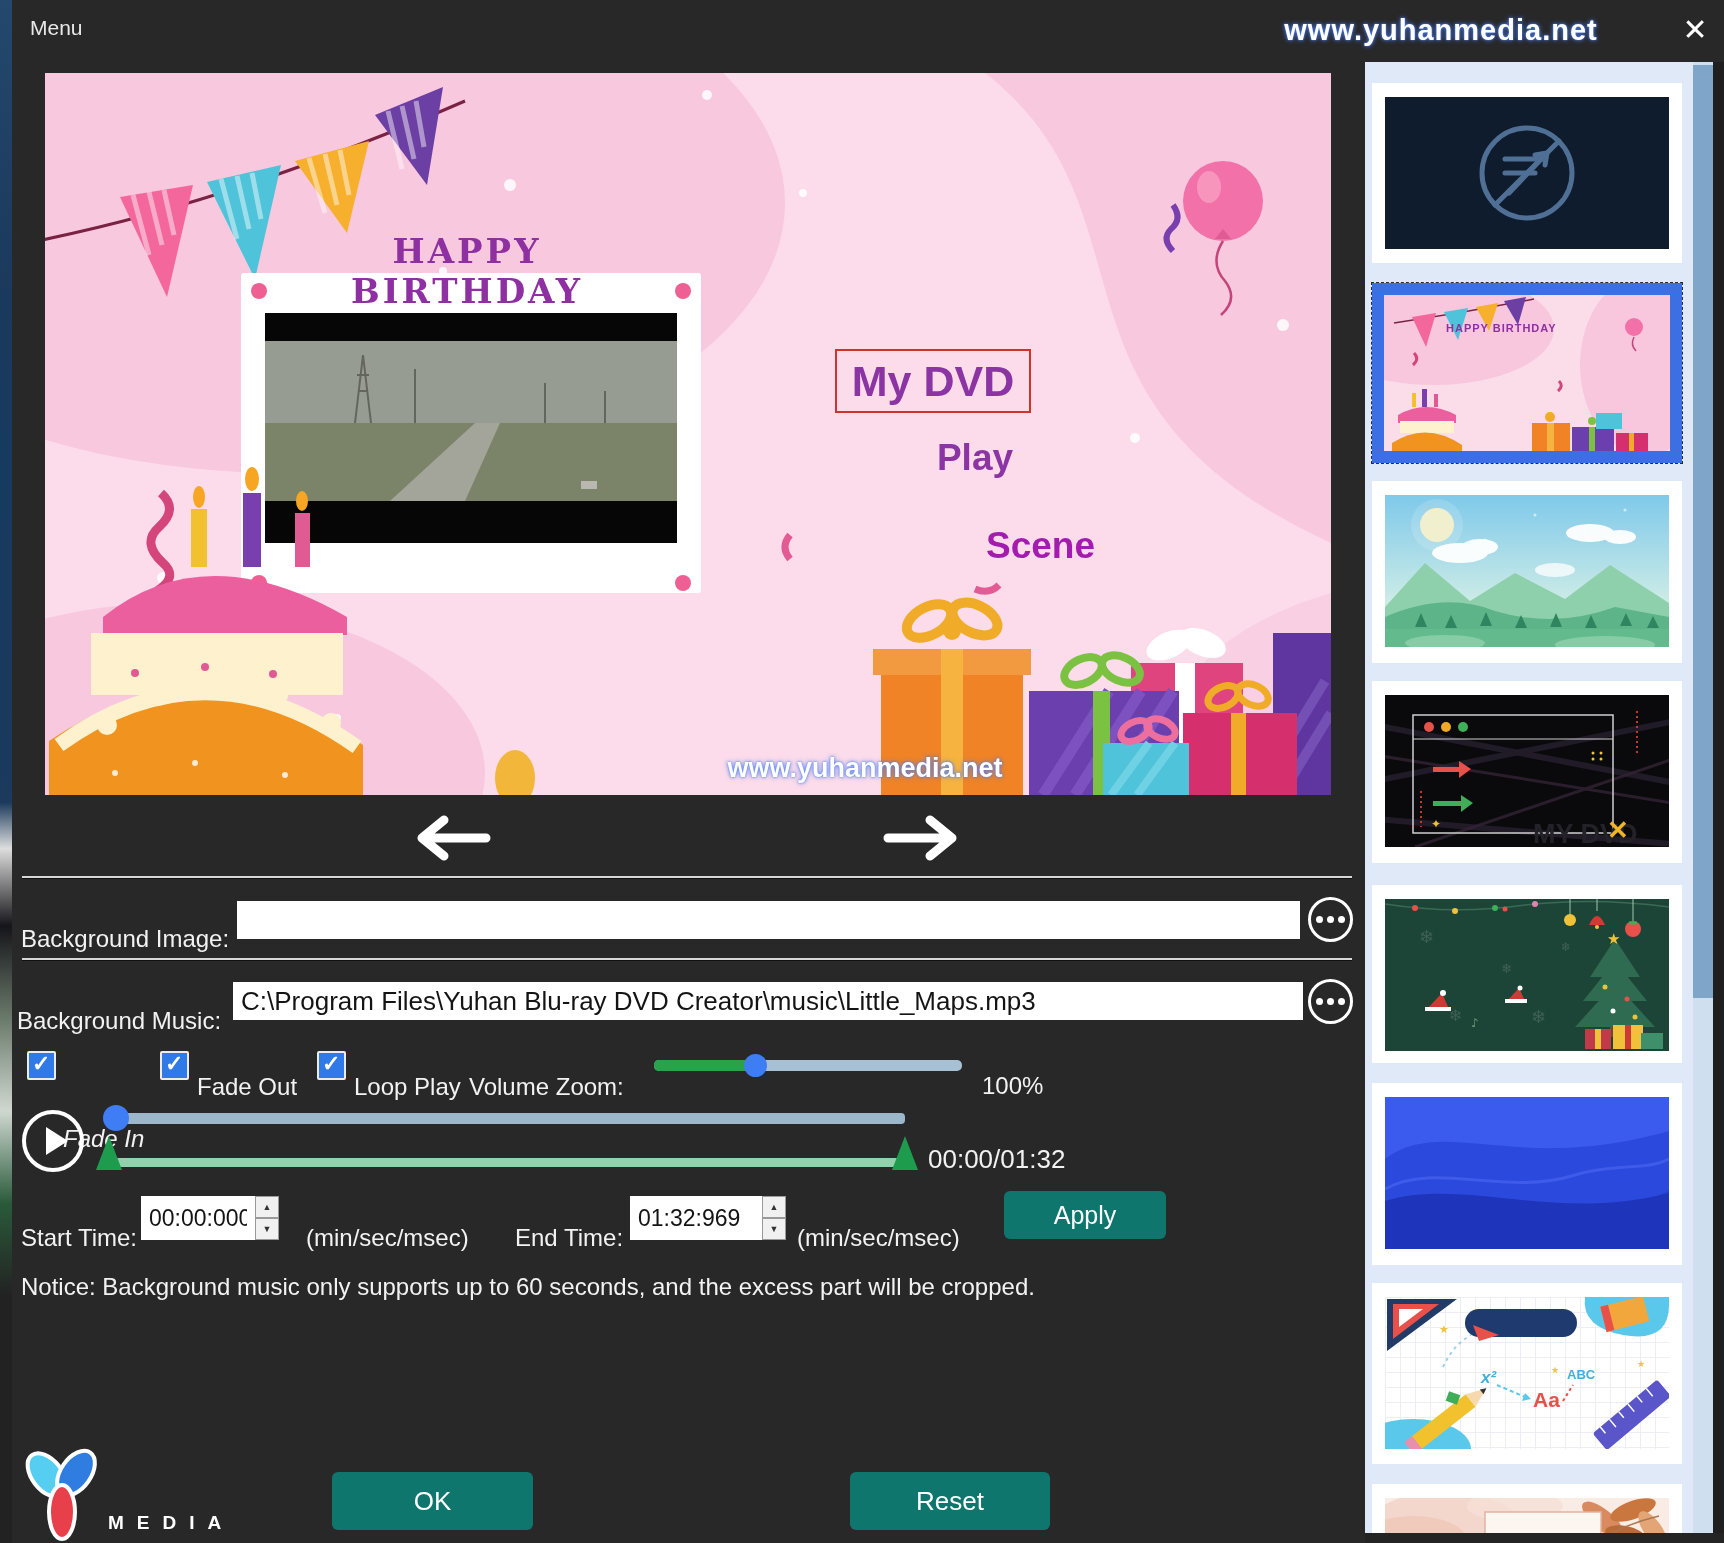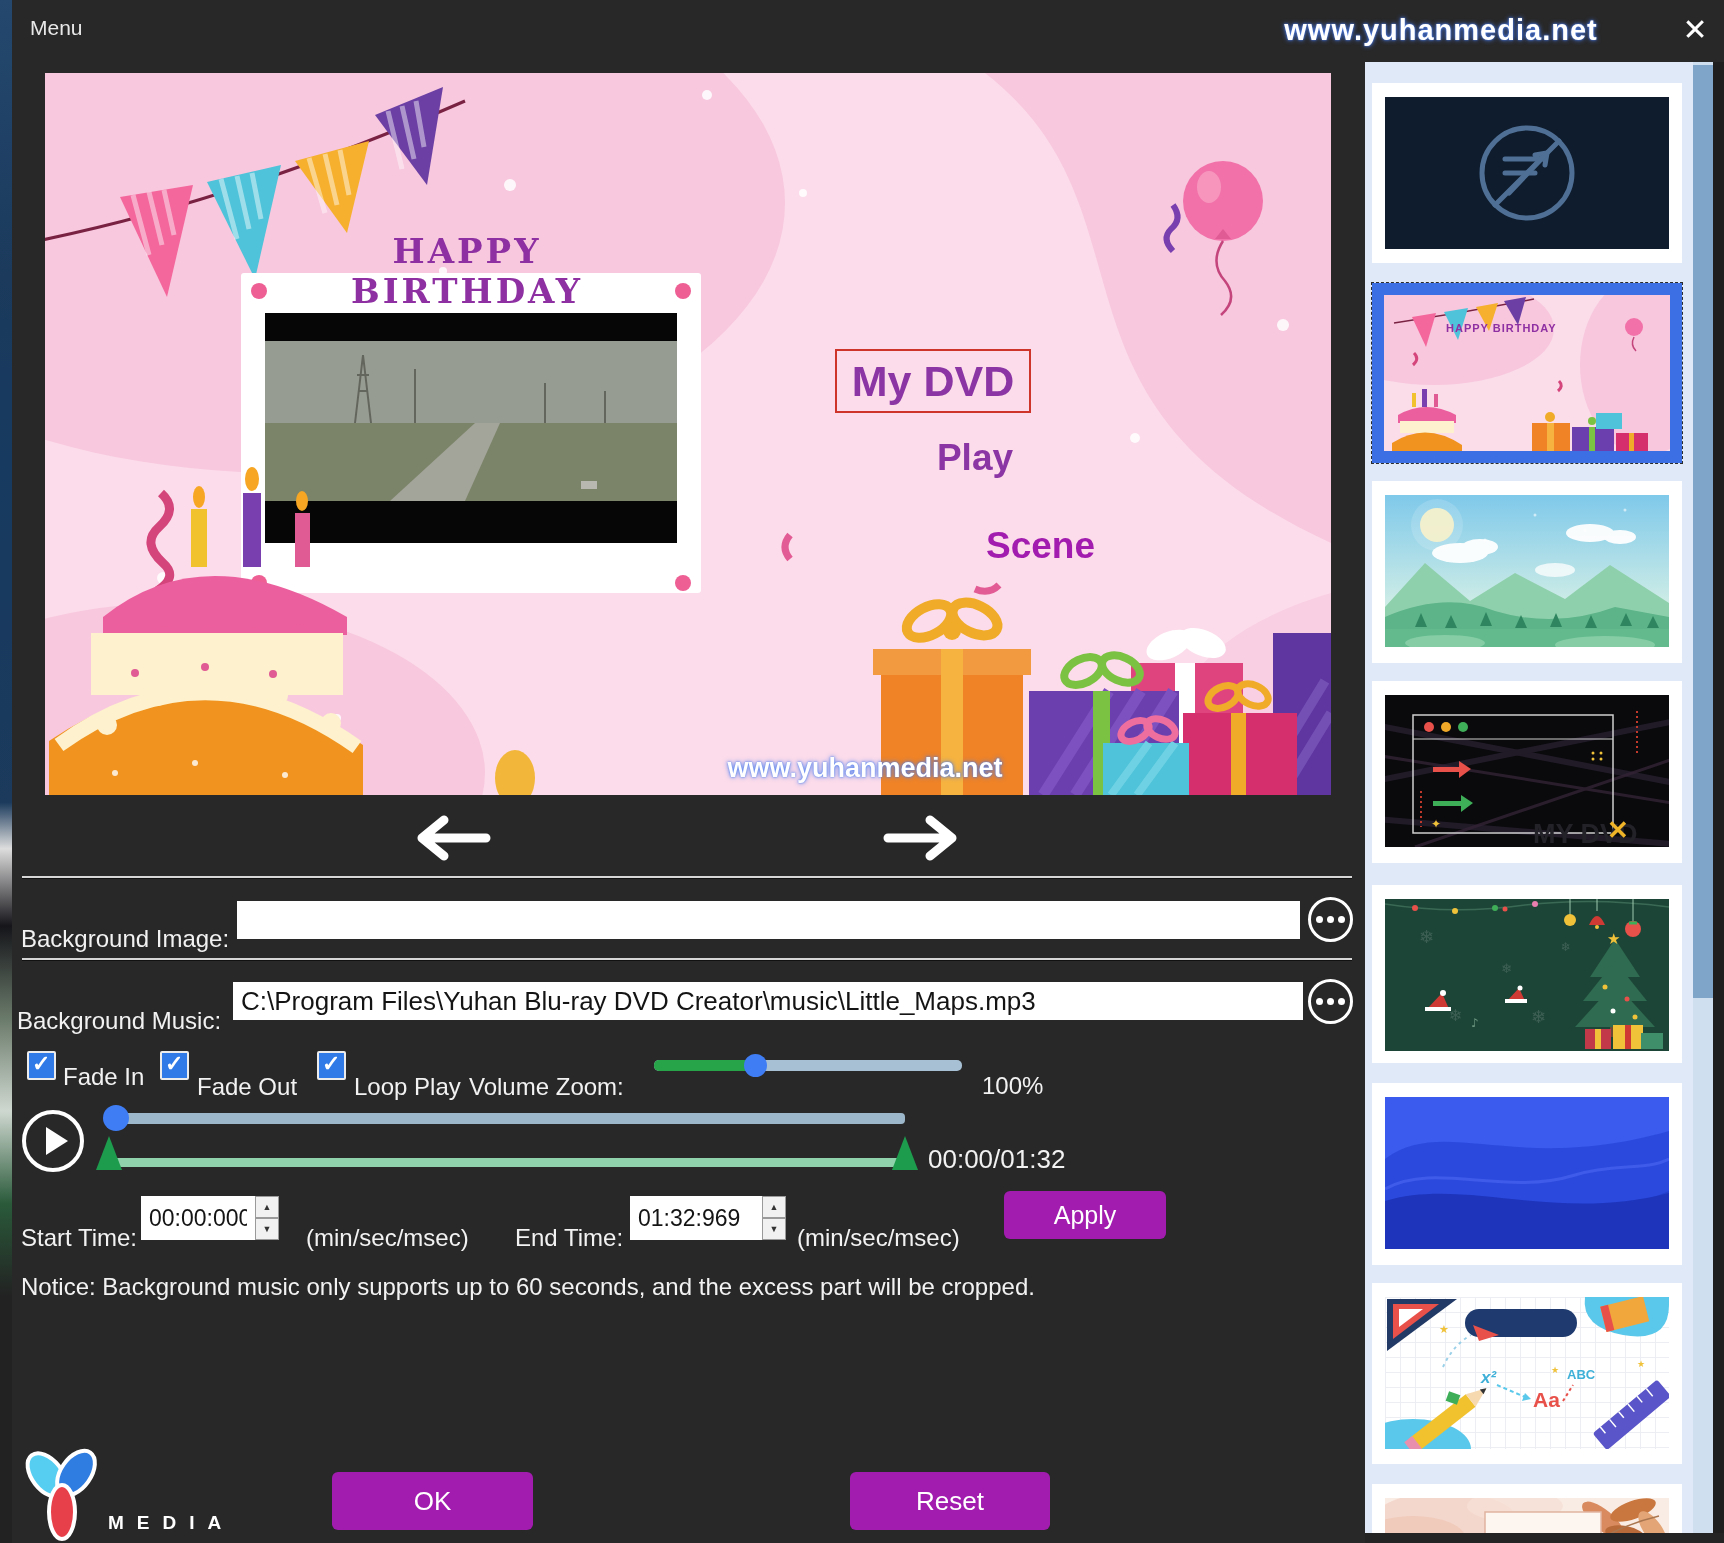--- a/index.html
+++ b/index.html
@@ -9,21 +9,21 @@
   .lbl{color:#f2f2f2;font-size:24px;white-space:nowrap;margin-top:20px;}
   input.txt{position:absolute;border:none;outline:none;background:#fff;color:#141414;
         font-family:"Liberation Sans",sans-serif;font-size:26px;padding:0 8px;box-sizing:border-box;}
   .divider{position:absolute;height:2px;background:#d6d6d6;box-shadow:0 1px 0 #111;}
   .browse-btn{position:absolute;width:45px;height:45px;border:3px solid #fff;border-radius:50%;
         box-sizing:border-box;display:flex;align-items:center;justify-content:center;gap:4px;cursor:pointer;}
   .browse-btn i{width:7px;height:7px;border-radius:50%;background:#fff;}
   .cb{position:absolute;width:29px;height:29px;background:#2f7ae6;border:2px solid #ececec;
       border-radius:2px;box-sizing:border-box;}
   .cb::after{content:"\2713";position:absolute;left:3px;top:-2px;color:#fff;font-size:22px;font-weight:bold;}
-  .blue-btn{position:absolute;background:#a21caf;color:#fff;border:none;border-radius:6px;
+  .blue-btn{position:absolute;background:#0f766e;color:#fff;border:none;border-radius:6px;
       display:flex;align-items:center;justify-content:center;cursor:pointer;
       font-family:"Liberation Sans",sans-serif;}
   .spin{position:absolute;width:24px;height:44px;display:flex;flex-direction:column;}
   .spin div{flex:1;background:#f1f1f1;border:1px solid #9a9a9a;display:flex;align-items:center;
       justify-content:center;font-size:9px;color:#333;box-sizing:border-box;}
   .tri-up{position:absolute;width:0;height:0;border-left:13px solid transparent;
       border-right:13px solid transparent;border-bottom:34px solid #1e9c4e;}
   .card{position:absolute;left:7px;width:310px;background:#fff;box-sizing:border-box;cursor:pointer;}
   .card .img{position:absolute;left:13px;top:14px;width:284px;height:152px;overflow:hidden;}
   .ok-like{font-size:26px;}
@@ -209,21 +209,21 @@
 
   <div class="abs lbl" style="left:17px;top:987px;">Background Music:</div>
   <input class="txt" type="text" style="left: 233px; top: 982px; width: 1070px; height: 38px;" value="C:\Program Files\Yuhan Blu-ray DVD Creator\music\Little_Maps.mp3">
   <div class="browse-btn" style="left:1308px;top:979px;">
     <i></i>
       <i></i>
       <i></i>
   </div>
 
   <div class="cb" style="left:27px;top:1051px;"></div>
-  <div class="abs lbl" style="left:63px;top:1043px;">Fade In</div>
+  <div class="abs lbl" style="left:63px;top:1105px;font-style:italic;">Fade In</div>
   <div class="cb" style="left:160px;top:1051px;"></div>
   <div class="abs lbl" style="left:197px;top:1053px;">Fade Out</div>
   <div class="cb" style="left:317px;top:1051px;"></div>
   <div class="abs lbl" style="left:354px;top:1053px;">Loop Play</div>
   <div class="abs lbl" style="left:469px;top:1053px;">Volume Zoom:</div>
   <div class="abs" style="left:654px;top:1060px;width:308px;height:11px;background:#a8c0d3;border-radius:5px;cursor:pointer;">
     <div style="position:absolute;left:0;top:0;height:11px;width:33%;background:#27a349;border-radius:5px;"></div>
     <div style="position:absolute;left:90px;top:-6px;width:23px;height:23px;border-radius:50%;background:#3f7df5;cursor:grab;"></div>
   </div>
   <div class="abs lbl" style="left:982px;top:1052px;">100%</div>

